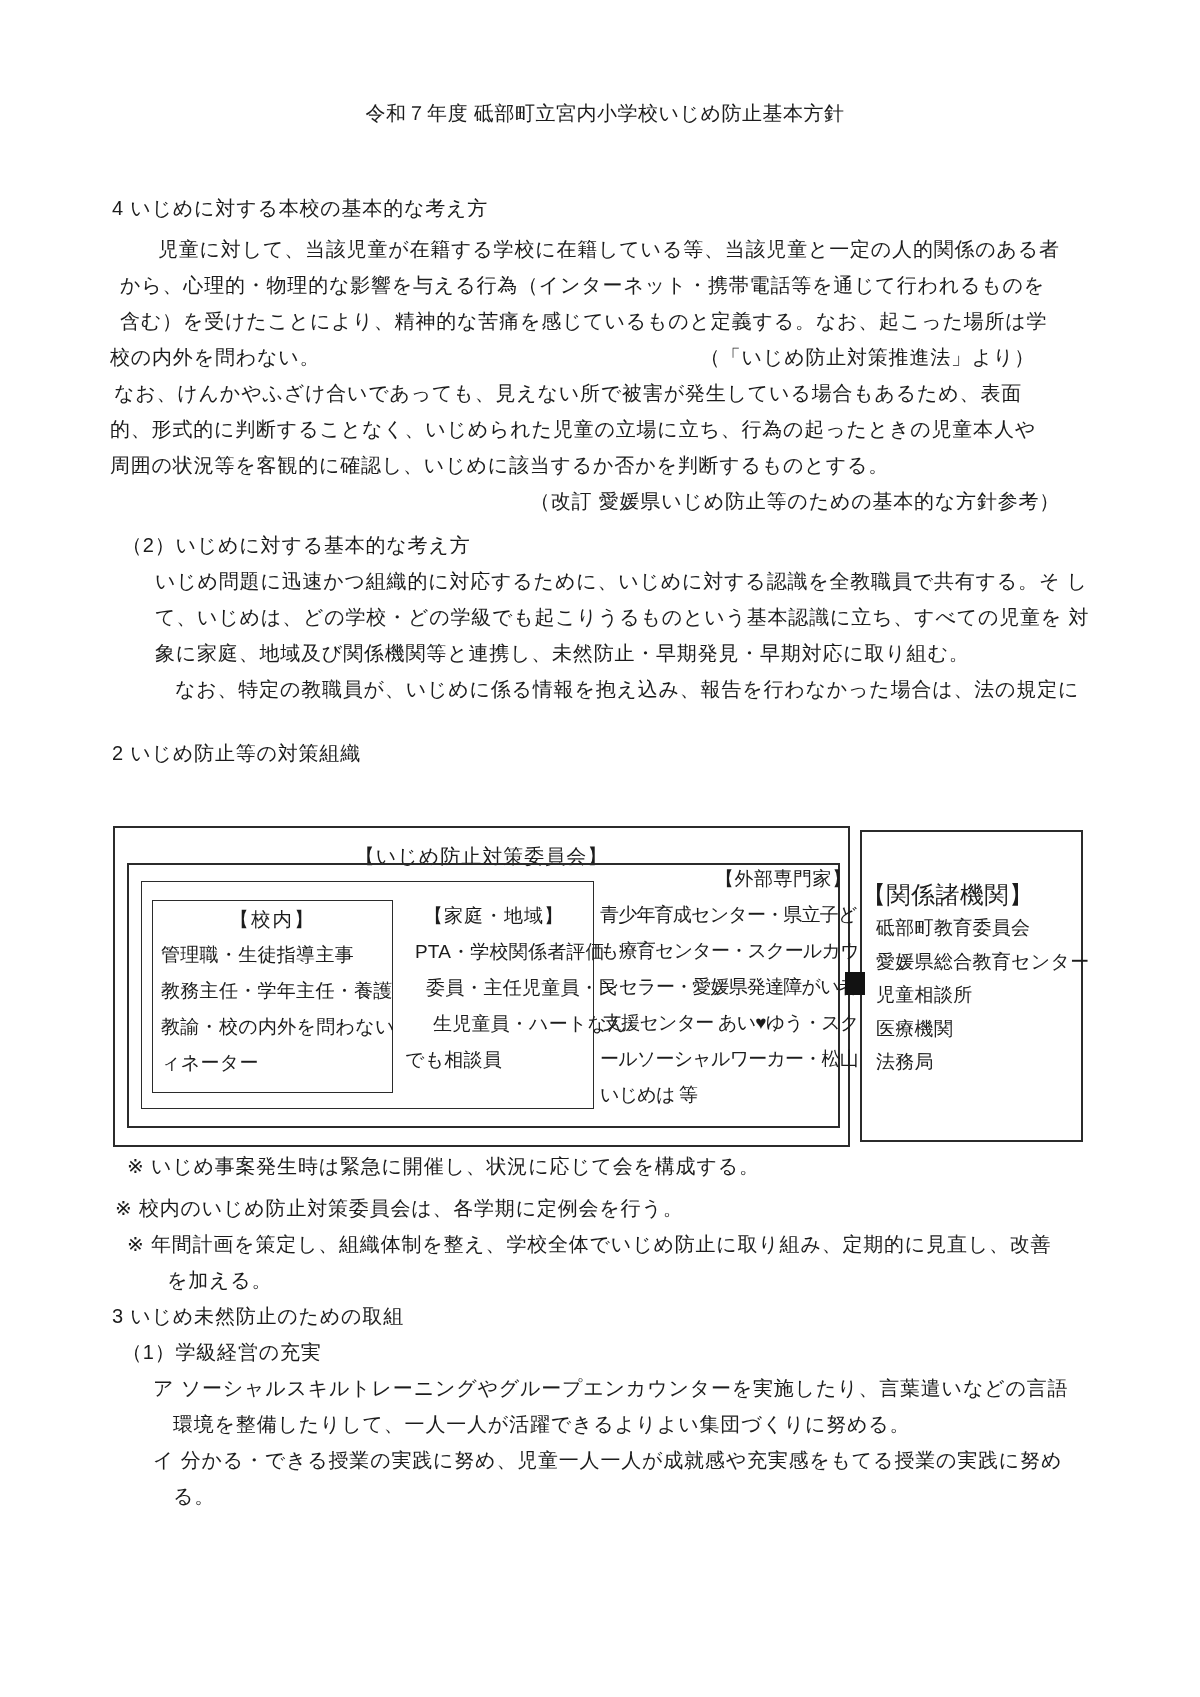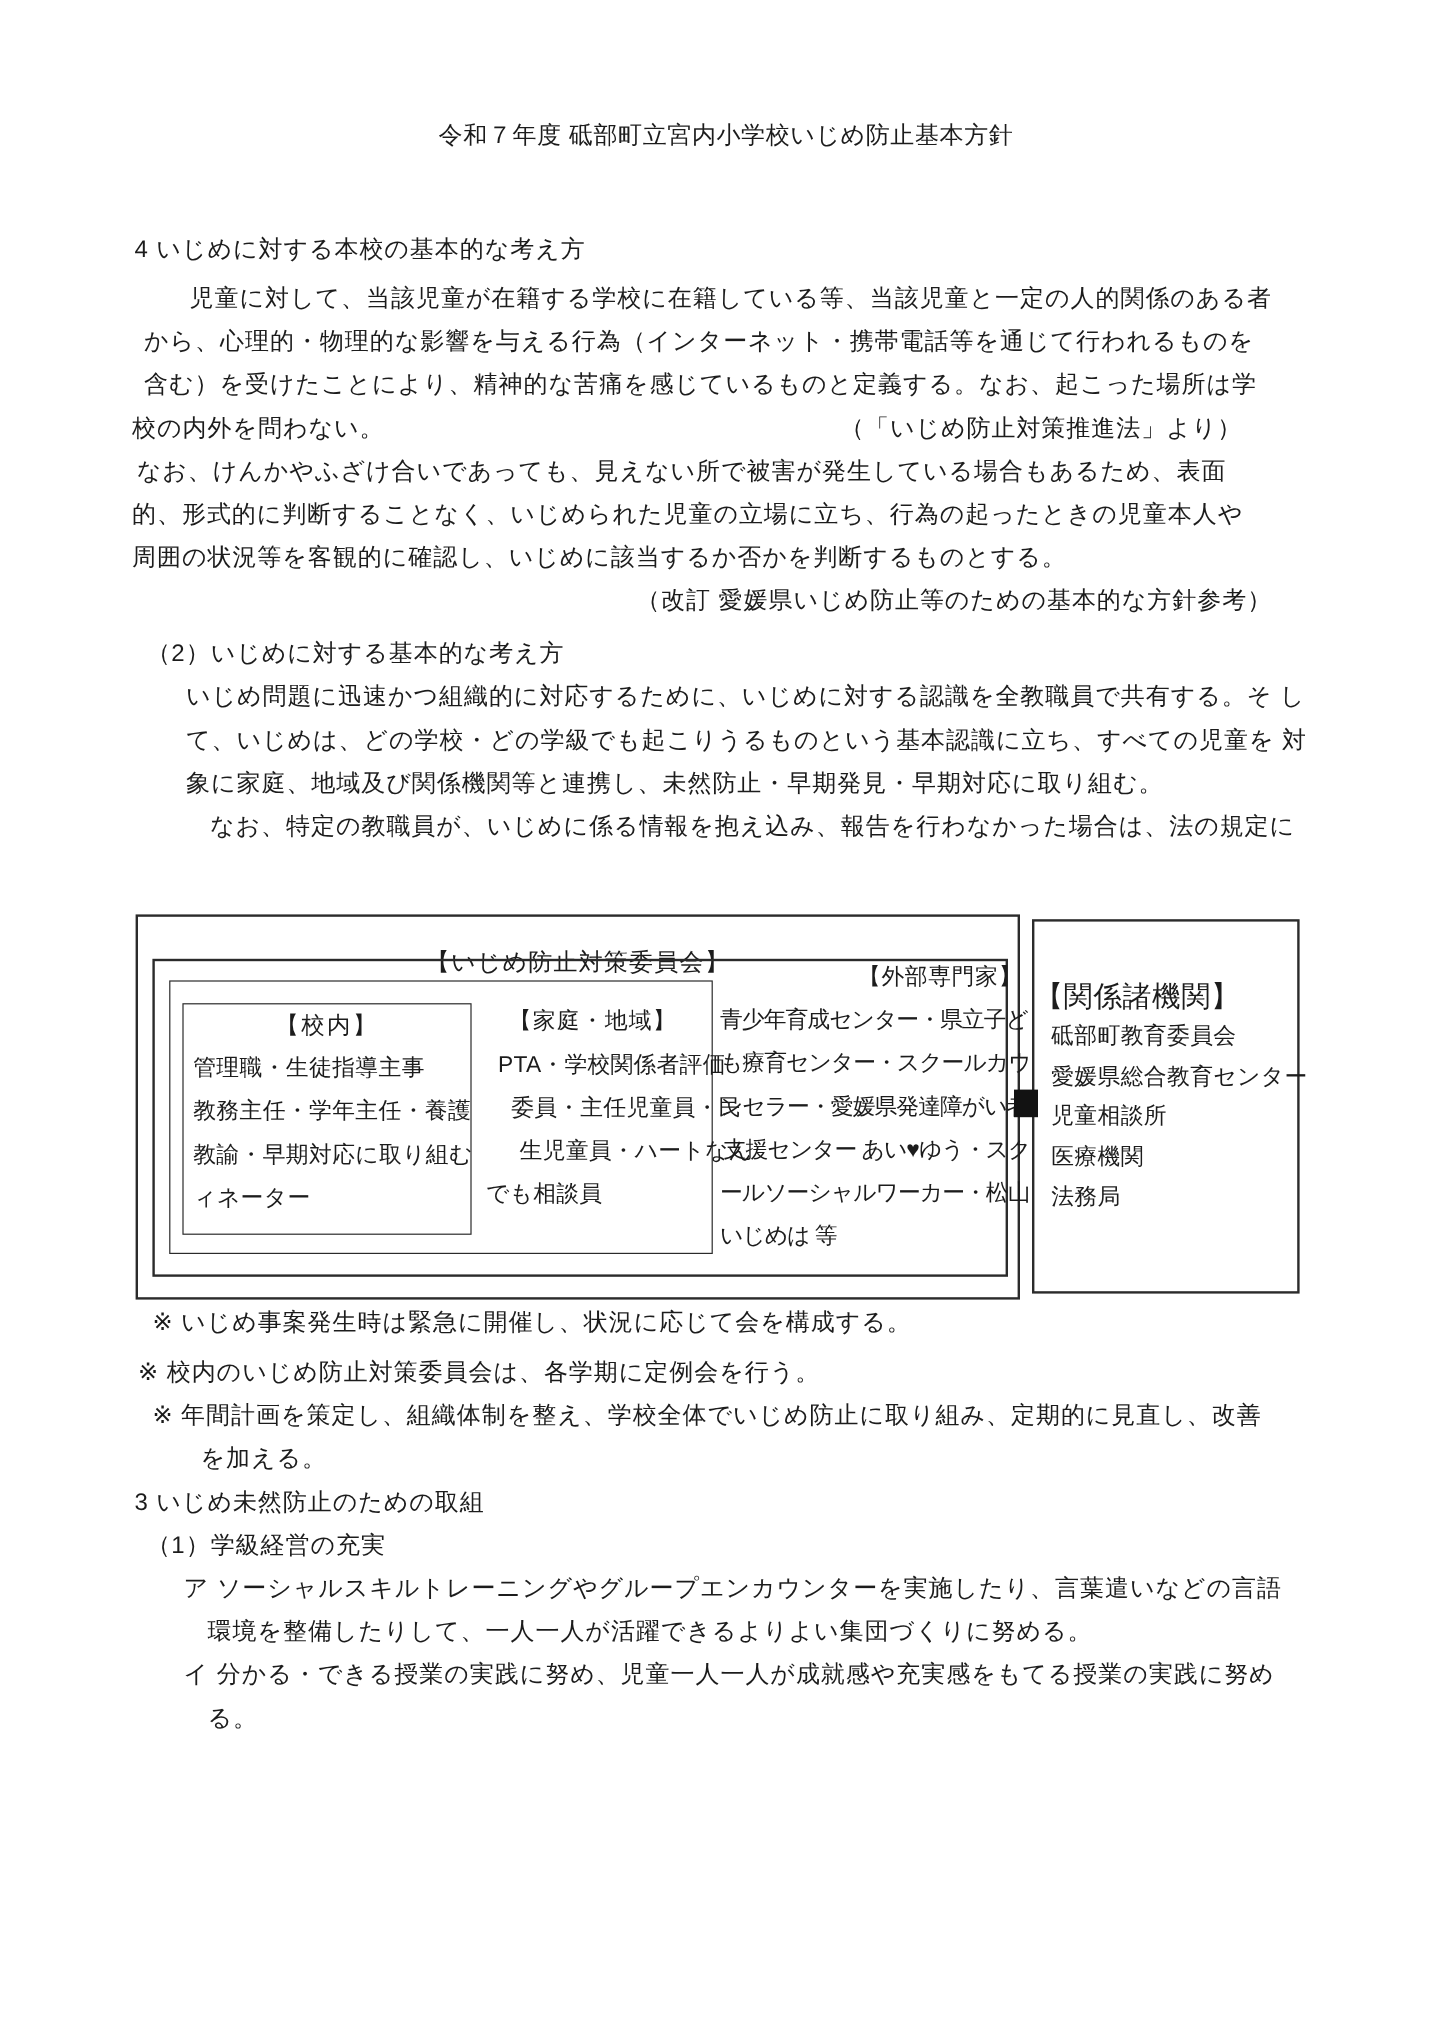--- a/index.html
+++ b/index.html
@@ -41,21 +41,21 @@
   .dbox{position:absolute;border:2px solid #2b2b2b;}
   .committee-box{left:3px;top:0;width:733px;height:317px;}
   .inner2-box{left:17px;top:37px;width:709px;height:261px;}
   .inner3-box{left:31px;top:55px;width:451px;height:226px;border-width:1.5px;}
   .school-box{left:42px;top:74px;width:239px;height:191px;border-width:1.5px;}
   .kankei-box{left:750px;top:4px;width:219px;height:308px;}
   .connector{position:absolute;left:735px;top:146px;width:20px;height:23px;background:#121212;}
 
   .committee-title{
     text-align:center;font-size:20px;line-height:34px;
-    letter-spacing:1px;padding-top:21px;white-space:nowrap;
+    letter-spacing:1px;padding-top:11px;white-space:nowrap;
   }
   .school-box .dtitle{
     text-align:center;line-height:36px;font-size:19.5px;
     letter-spacing:2px;white-space:nowrap;
   }
   .school-box .ditem{
     padding-left:8px;line-height:36px;font-size:19px;
     letter-spacing:0.3px;white-space:nowrap;
   }
   .family-col{
@@ -101,33 +101,34 @@
   <div class="ln i0">的、形式的に判断することなく、いじめられた児童の立場に立ち、行為の起ったときの児童本人や</div>
   <div class="ln i0">周囲の状況等を客観的に確認し、いじめに該当するか否かを判断するものとする。</div>
   <div class="ln i420">（改訂 愛媛県いじめ防止等のための基本的な方針参考）</div>
 
   <div class="ln i12 mt8">（2）いじめに対する基本的な考え方</div>
   <div class="ln i45">いじめ問題に迅速かつ組織的に対応するために、いじめに対する認識を全教職員で共有する。そ し</div>
   <div class="ln i45">て、いじめは、どの学校・どの学級でも起こりうるものという基本認識に立ち、すべての児童を 対</div>
   <div class="ln i45">象に家庭、地域及び関係機関等と連携し、未然防止・早期発見・早期対応に取り組む。</div>
   <div class="ln i65">なお、特定の教職員が、いじめに係る情報を抱え込み、報告を行わなかった場合は、法の規定に</div>
 
+  <div class="ln i2 mt28">2 いじめ防止等の対策組織</div>
 
   <div class="diagram">
     <div class="dbox committee-box">
       <div class="committee-title">【いじめ防止対策委員会】</div>
     </div>
     <div class="dbox inner2-box"></div>
     <div class="dbox inner3-box"></div>
 
     <div class="dbox school-box">
       <div class="dtitle">【校内】</div>
       <div class="ditem">管理職・生徒指導主事</div>
       <div class="ditem">教務主任・学年主任・養護</div>
-      <div class="ditem">教諭・早期対応に取り組む</div>
+      <div class="ditem">教諭・校の内外を問わない</div>
       <div class="ditem">ィネーター</div>
     </div>
 
     <div class="family-col">
       <div class="f-title">【家庭・地域】</div>
       <div class="f0">PTA・学校関係者評価</div>
       <div class="f1">委員・主任児童員・民</div>
       <div class="f2">生児童員・ハートなん</div>
       <div class="f3">でも相談員</div>
     </div>

